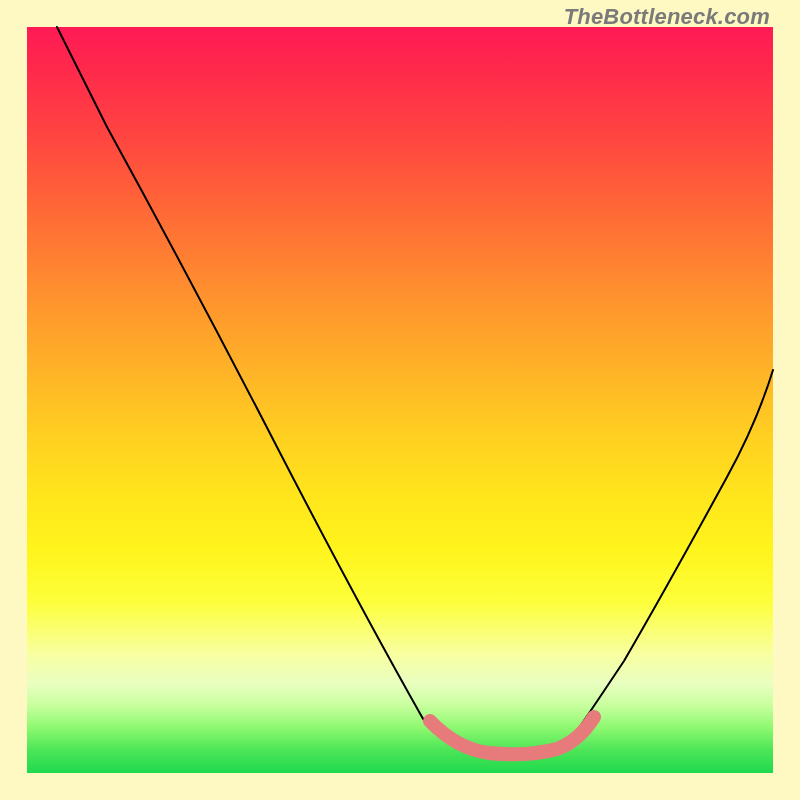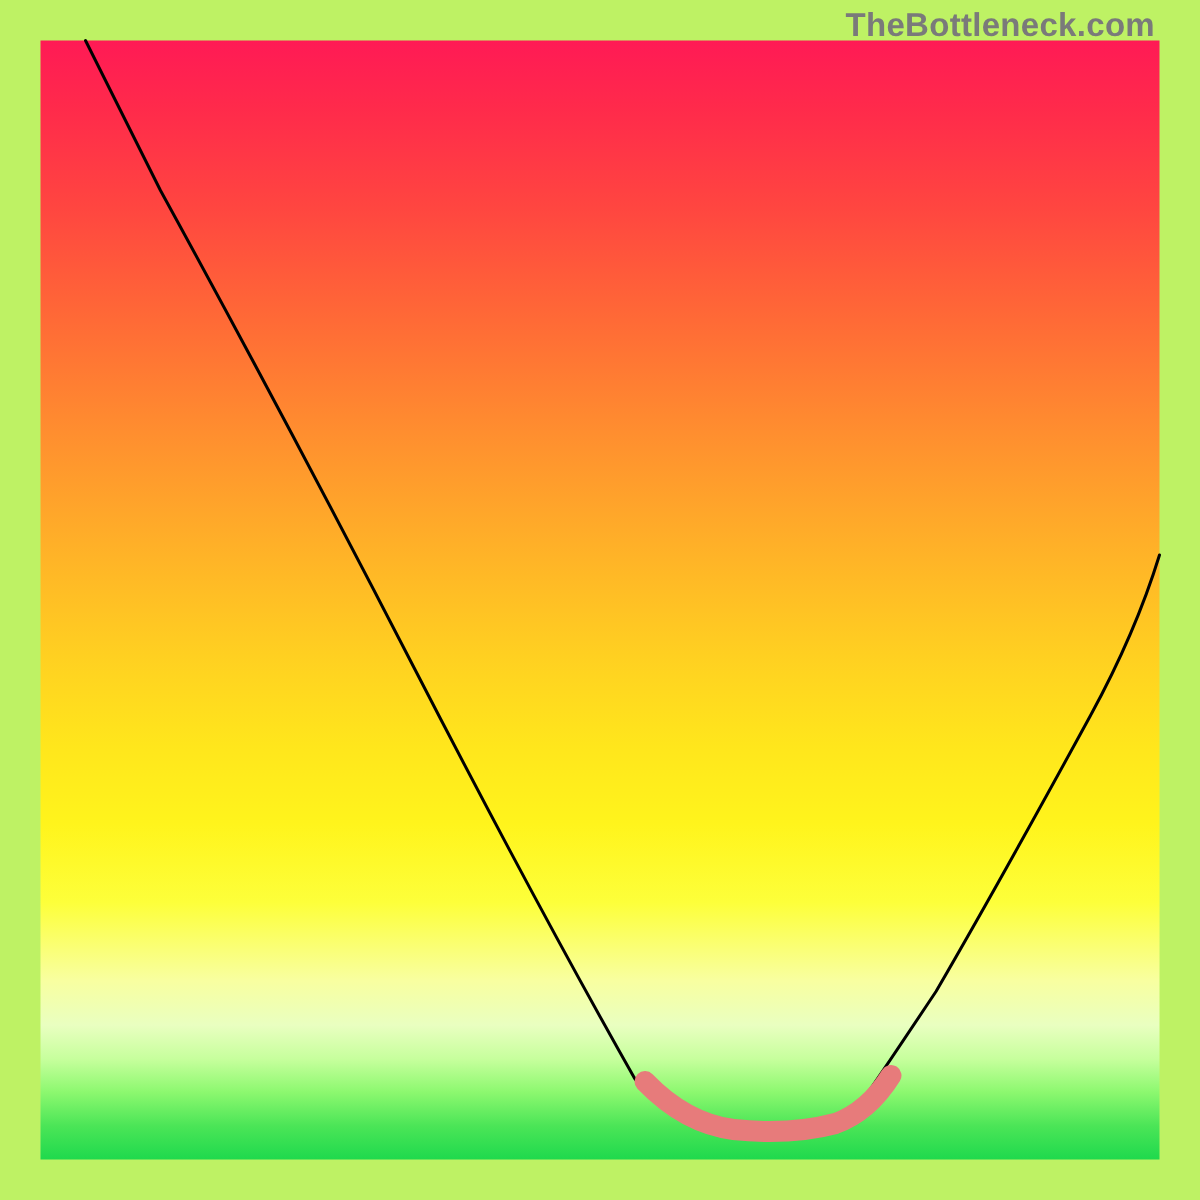--- a/index.html
+++ b/index.html
@@ -8,21 +8,22 @@
     width: 800px;
     height: 800px;
     background: #000;
     overflow: hidden;
     font-family: Arial, Helvetica, sans-serif;
   }
   .stage {
     position: relative;
     width: 800px;
     height: 800px;
-    background: #bef264;
+    background: #fef9c3;
+    font-style: italic;
   }
   .plot {
     position: absolute;
     left: 27px;
     top: 27px;
     width: 746px;
     height: 746px;
     
     background: linear-gradient(
       to bottom,

